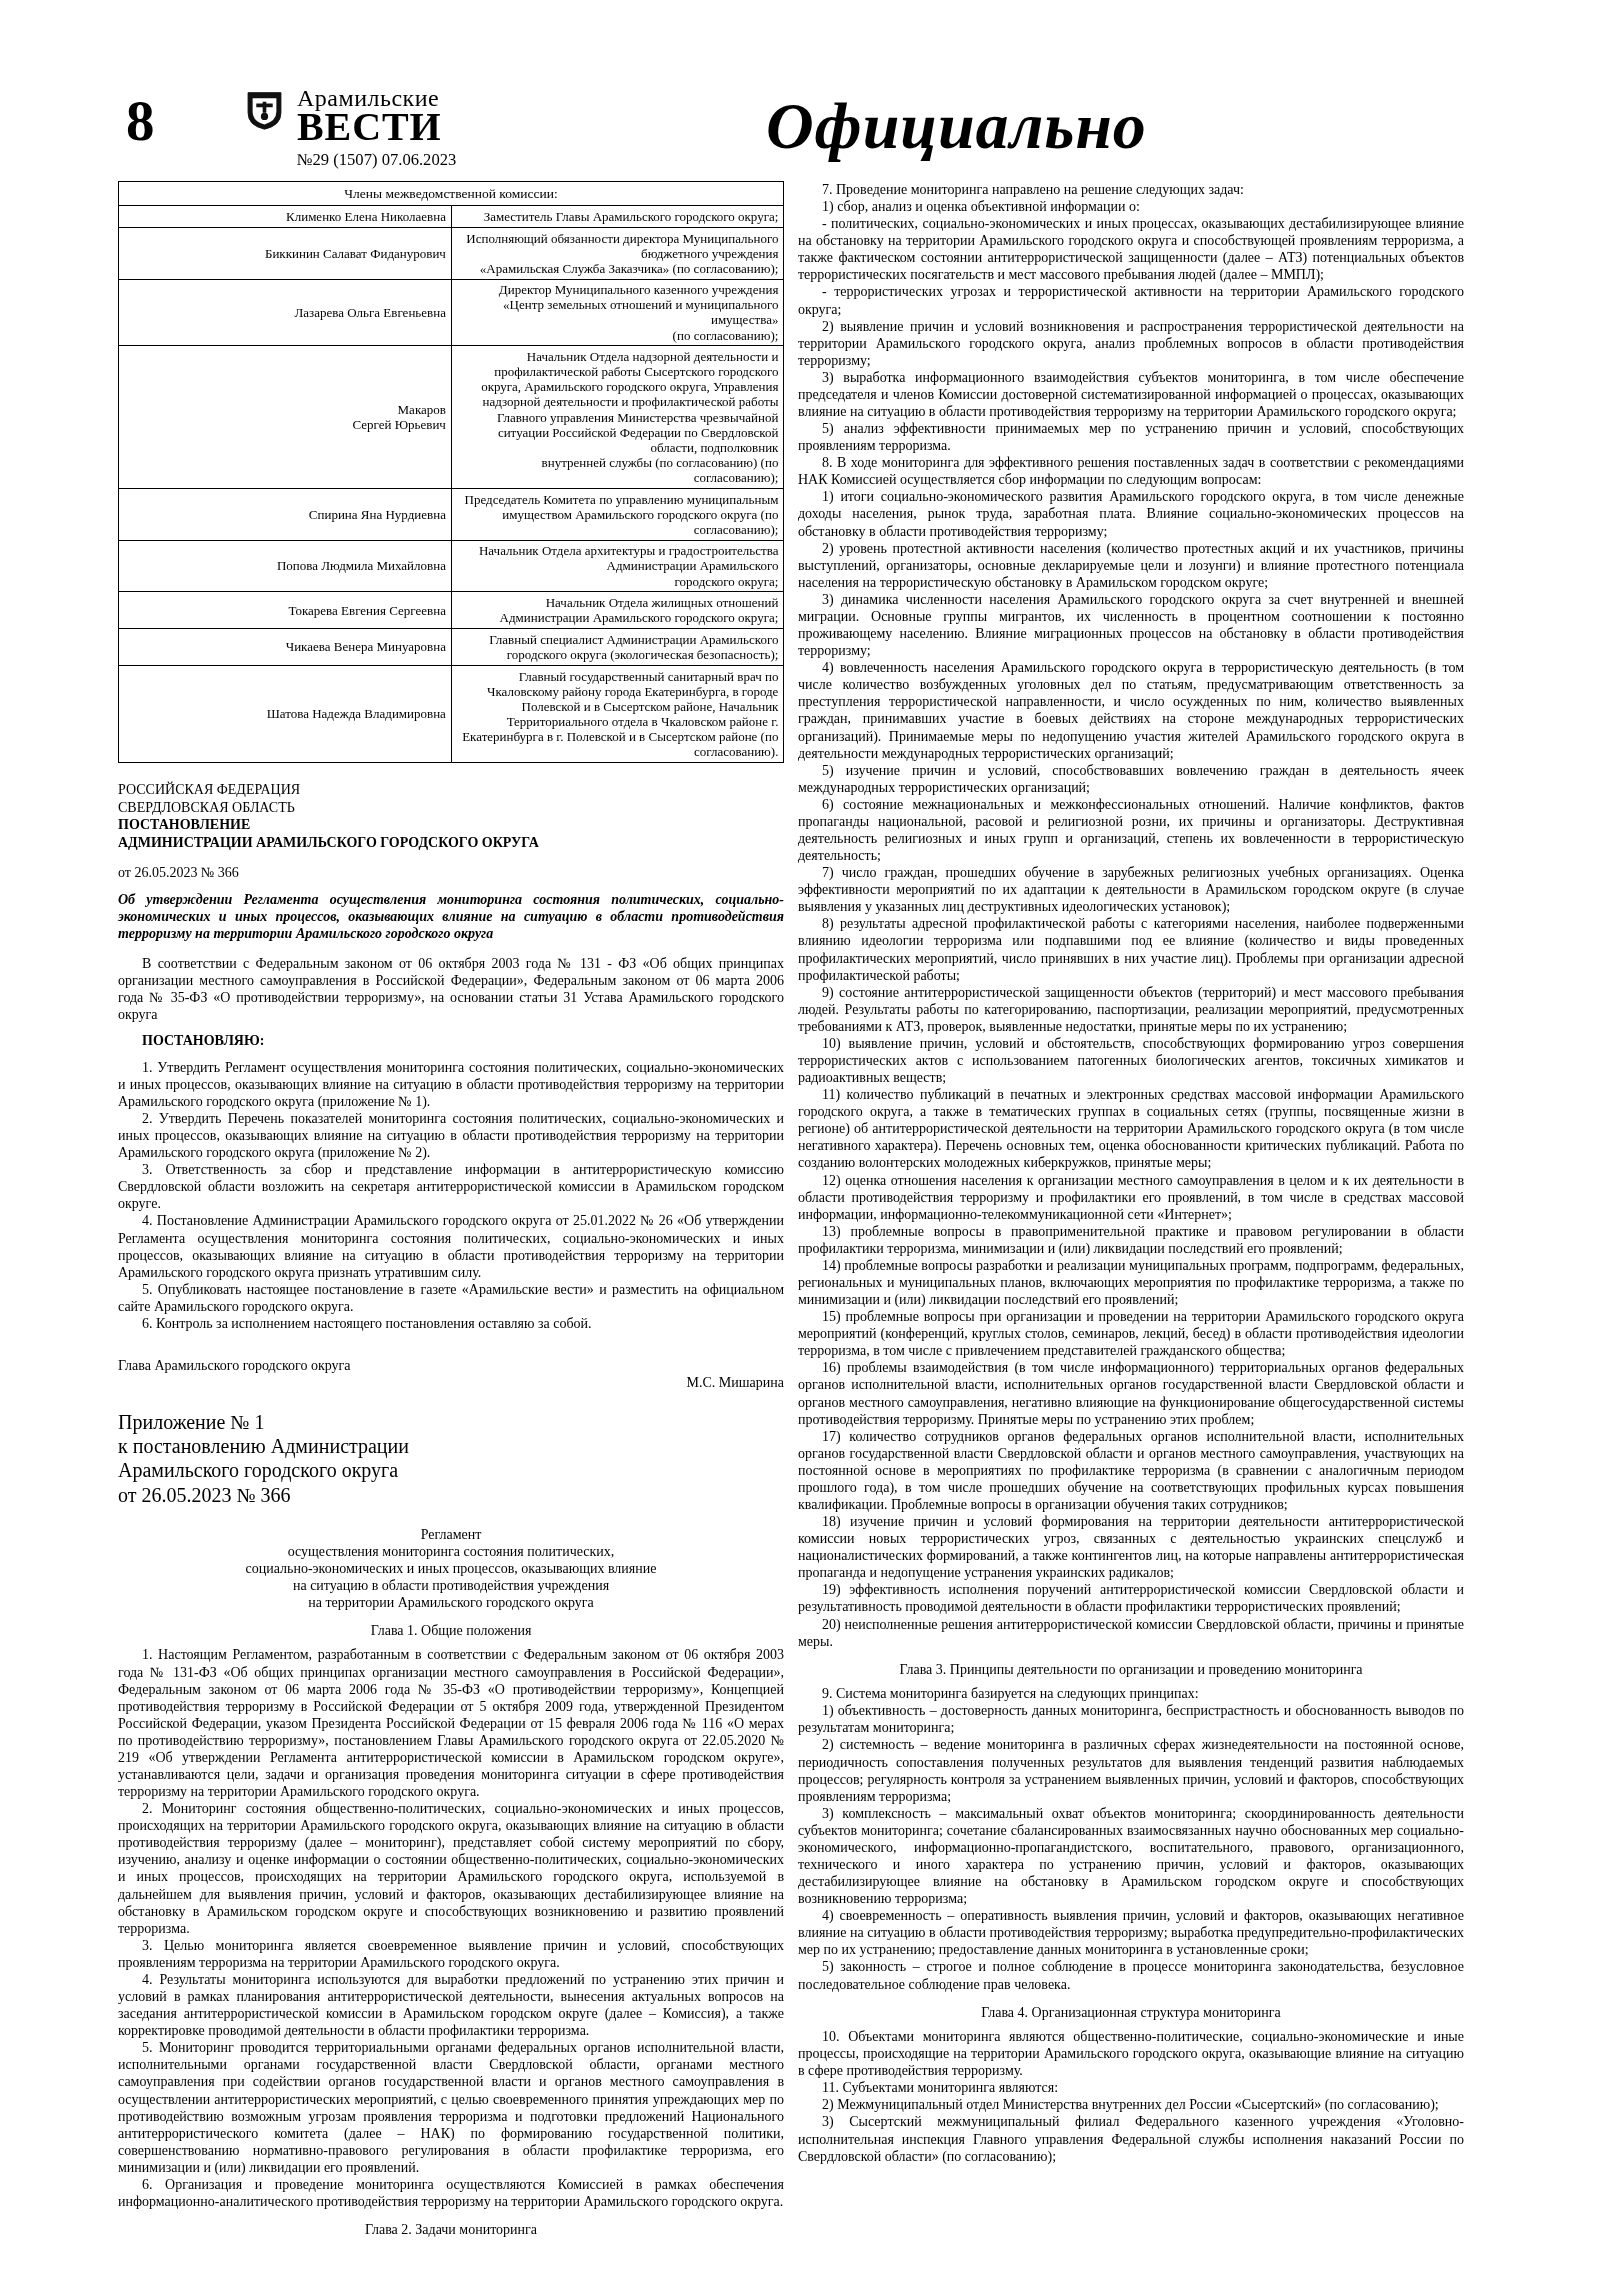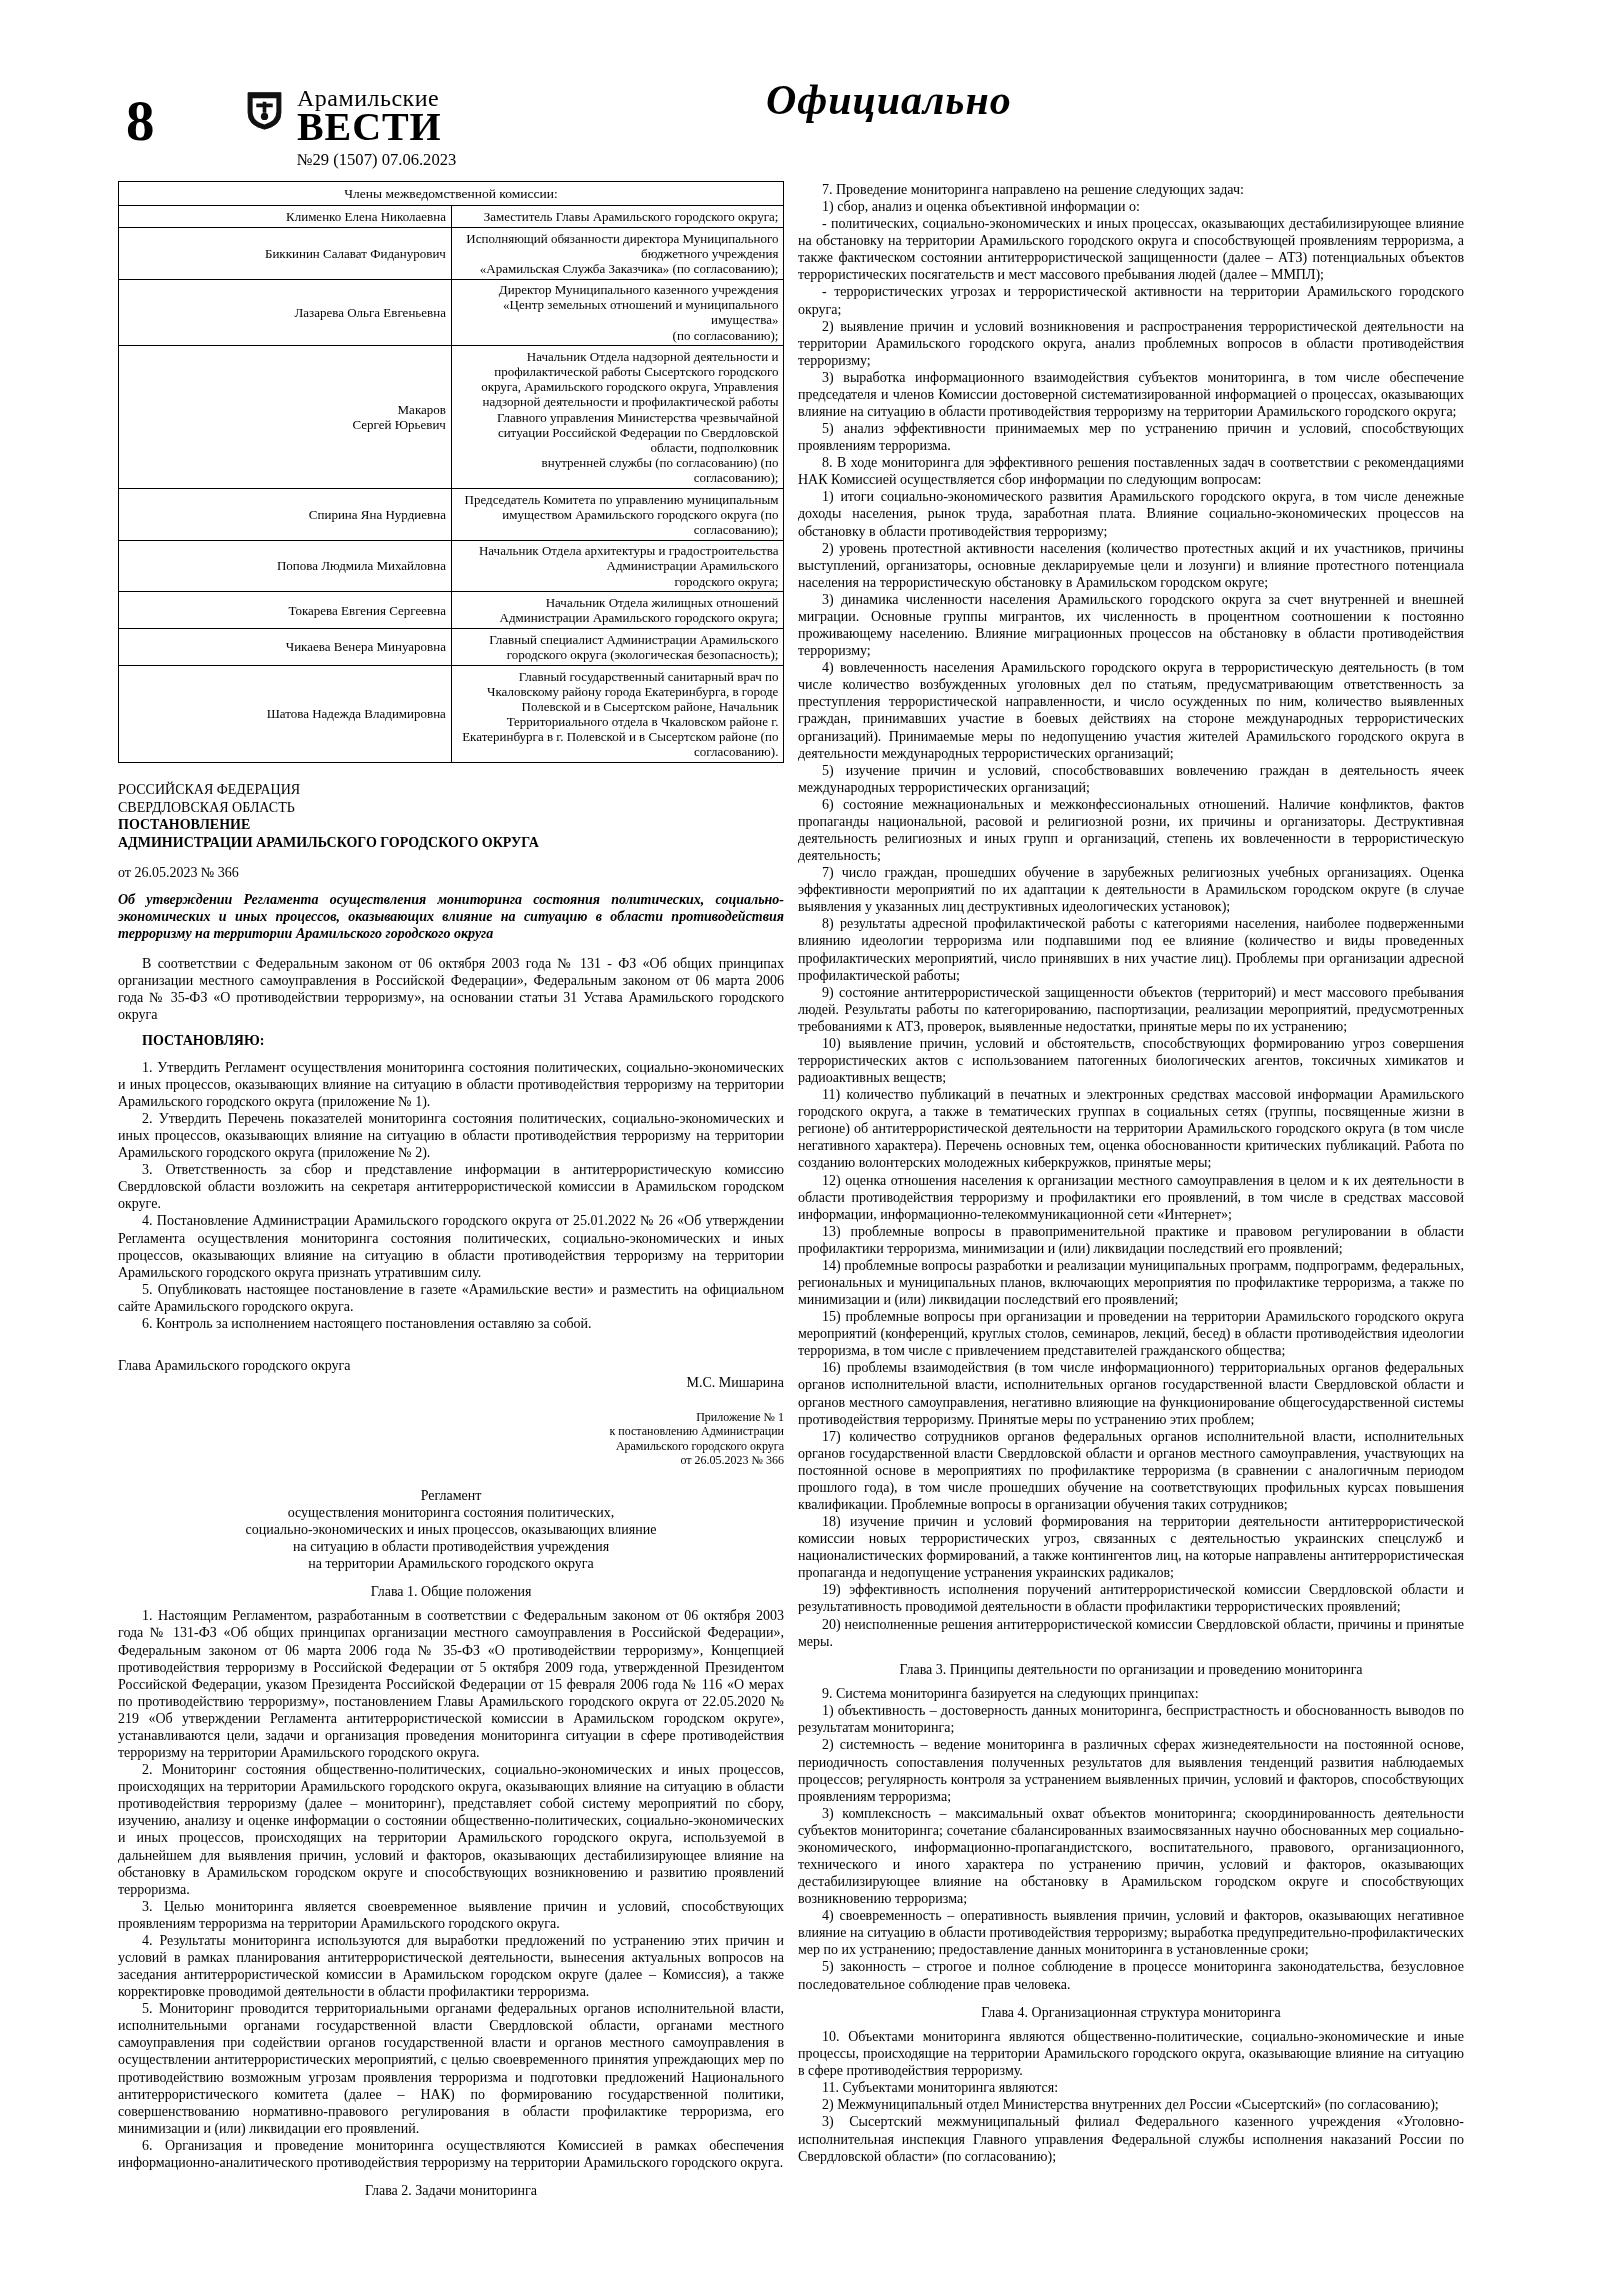--- a/index.html
+++ b/index.html
@@ -75,24 +75,24 @@
     font-family: "Liberation Serif", serif;
     font-size: 16.6px;
     margin-top: 3.7px;
     margin-left: 0px;
     text-align: center;
     width: 263px;
   }
   .official-title {
     position: absolute;
     left: 766px;
-    top: 76px;
+    top: 88px;
     font-family: "Liberation Serif", serif;
     font-style: italic;
-    font-size: 42px;
+    font-size: 66px;
     font-weight: bold;
     letter-spacing: 0.9px;
   }
 
   
   .columns {
     position: relative;
     display: flex;
     gap: 14px;
     padding: 0 118px 37px 118px;
@@ -143,23 +143,22 @@
   }
 
   .doc-head {
     text-indent: 0;
     font-size: 14px;
     line-height: 1.25;
   }
   .doc-head.bold { font-weight: bold; }
 
   .appendix {
-    text-align: right;
     text-indent: 0;
-    font-size: 12px;
+    font-size: 20px;
     line-height: 1.22;
   }
   .chapter {
     text-align: center;
     text-indent: 0;
     font-weight: normal;
     font-size: 14px;
     margin: 11px 0 7.4px 0;
   }
   .sign-row {

